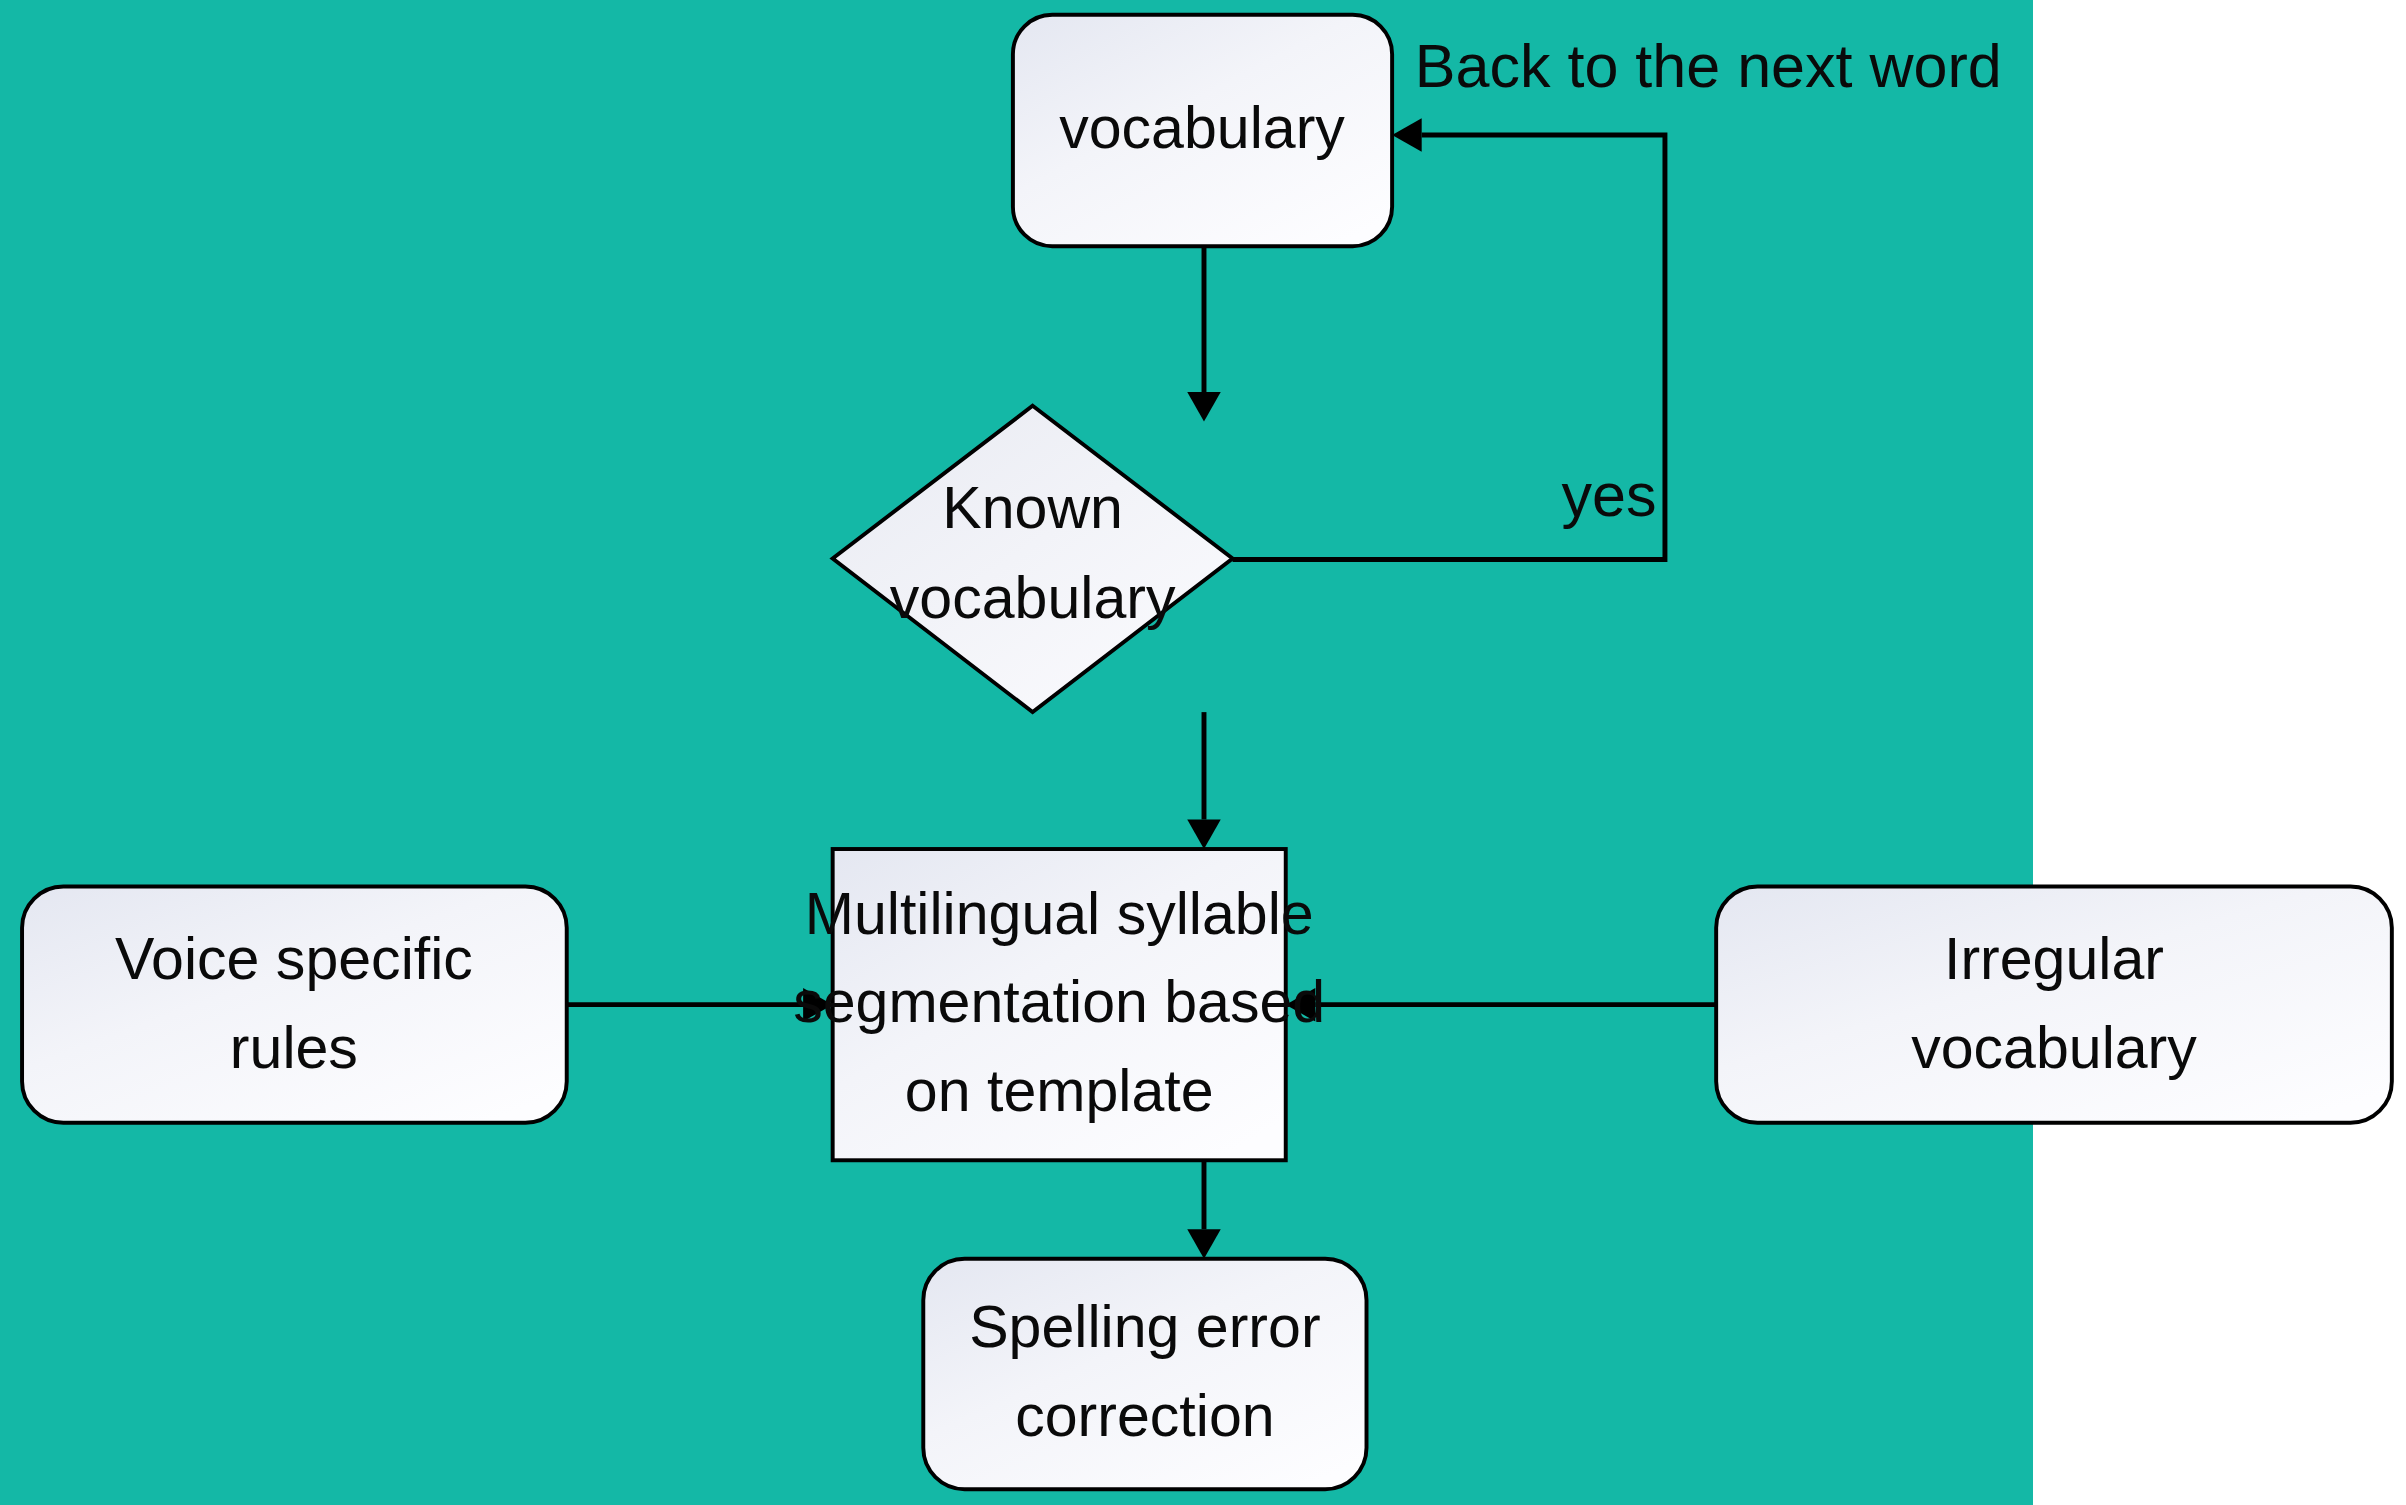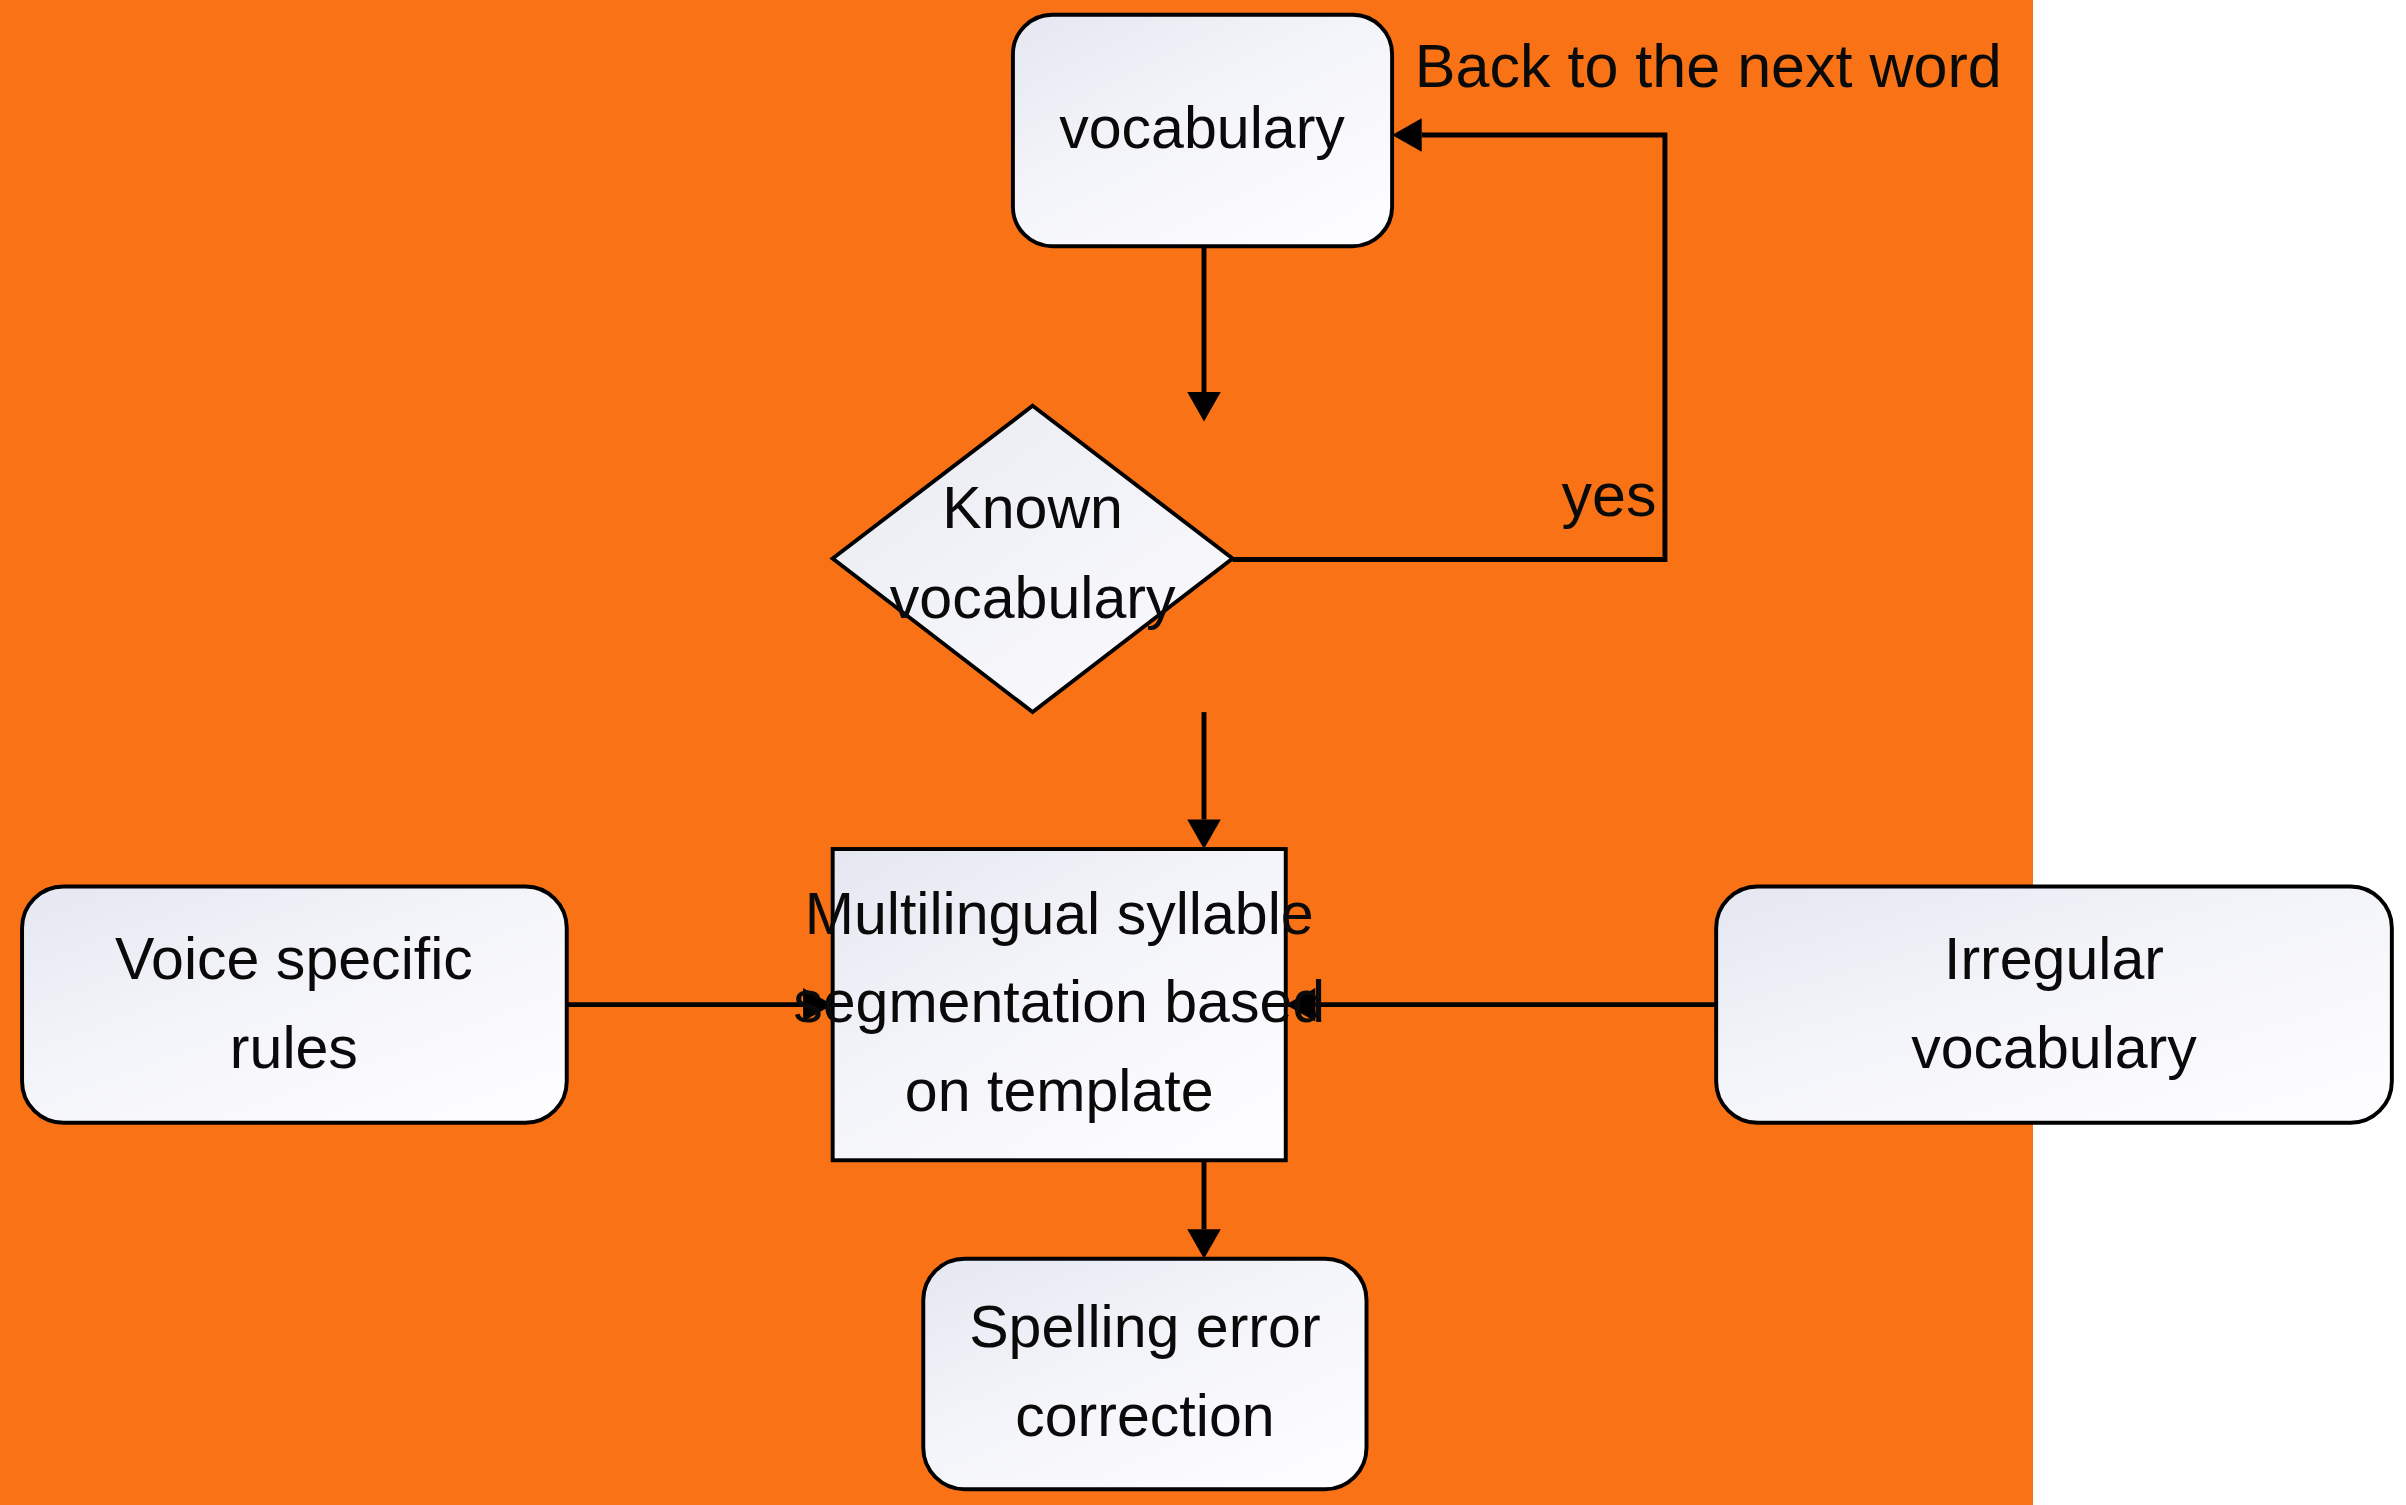--- a/index.html
+++ b/index.html
@@ -10,21 +10,21 @@
   body {
     width: 2407px;
     height: 1505px;
     overflow: hidden;
     font-family: "Liberation Sans", sans-serif;
   }
   #diagram-root {
     position: relative;
     width: 2033px;
     height: 1505px;
-    background: #f97316;
+    background: #14b8a6;
   }
   svg.flow {
     display: block;
     width: 2407px;
     height: 1505px;
   }
   .node-text {
     font-family: "Liberation Sans", sans-serif;
     font-size: 60px;
     fill: #0a0a0a;

